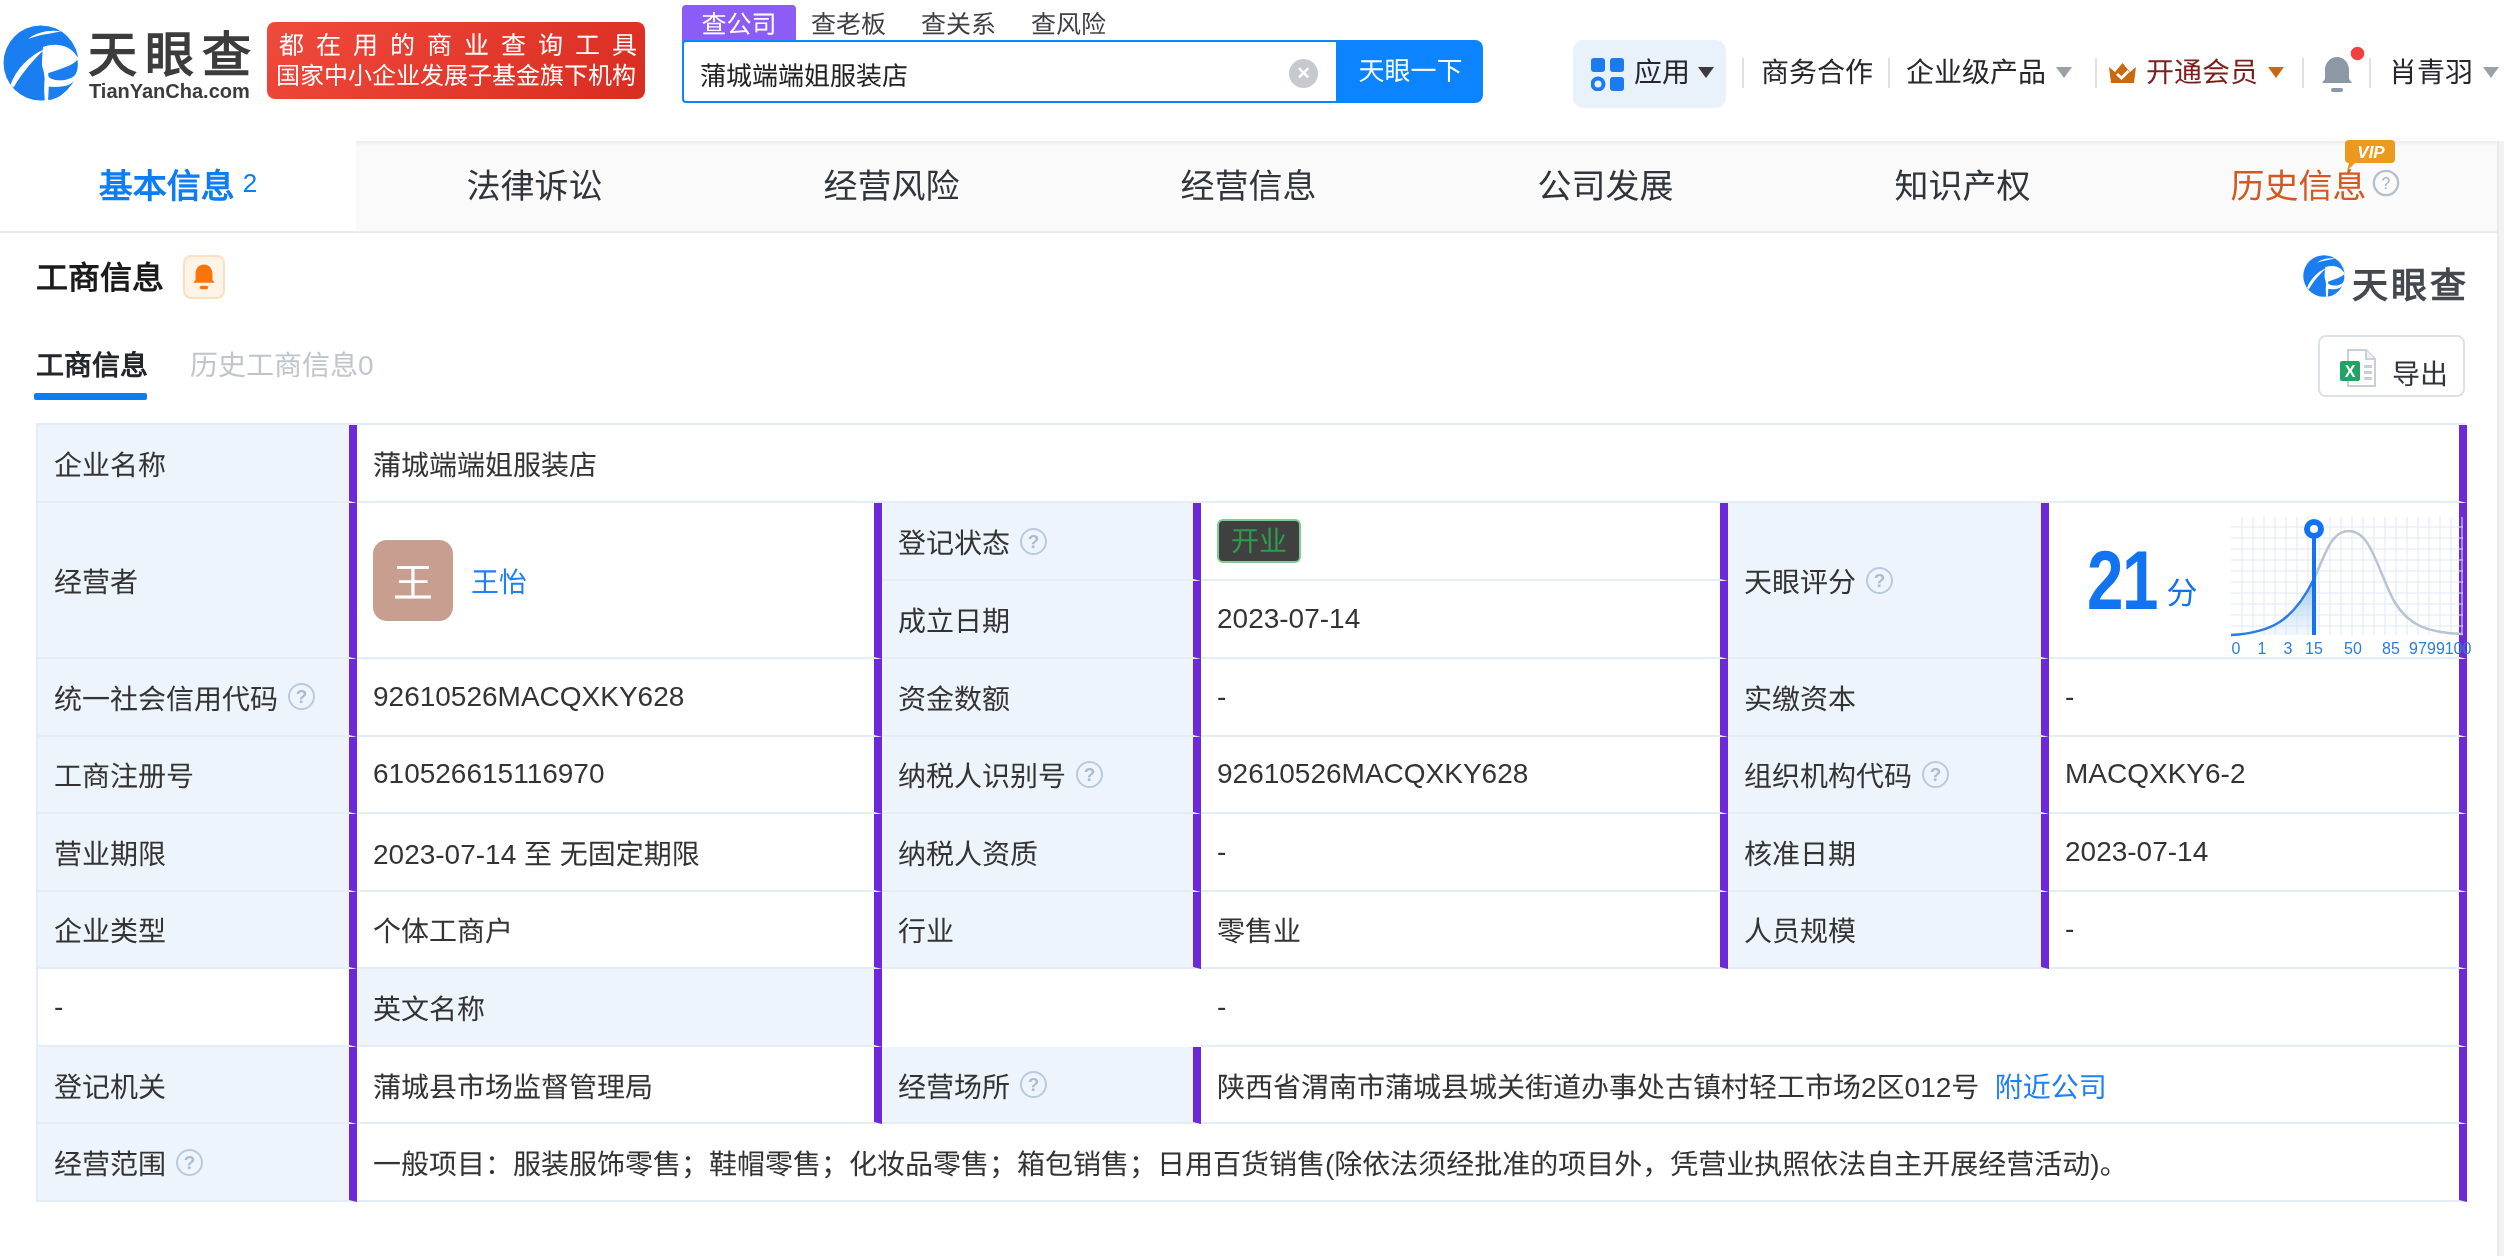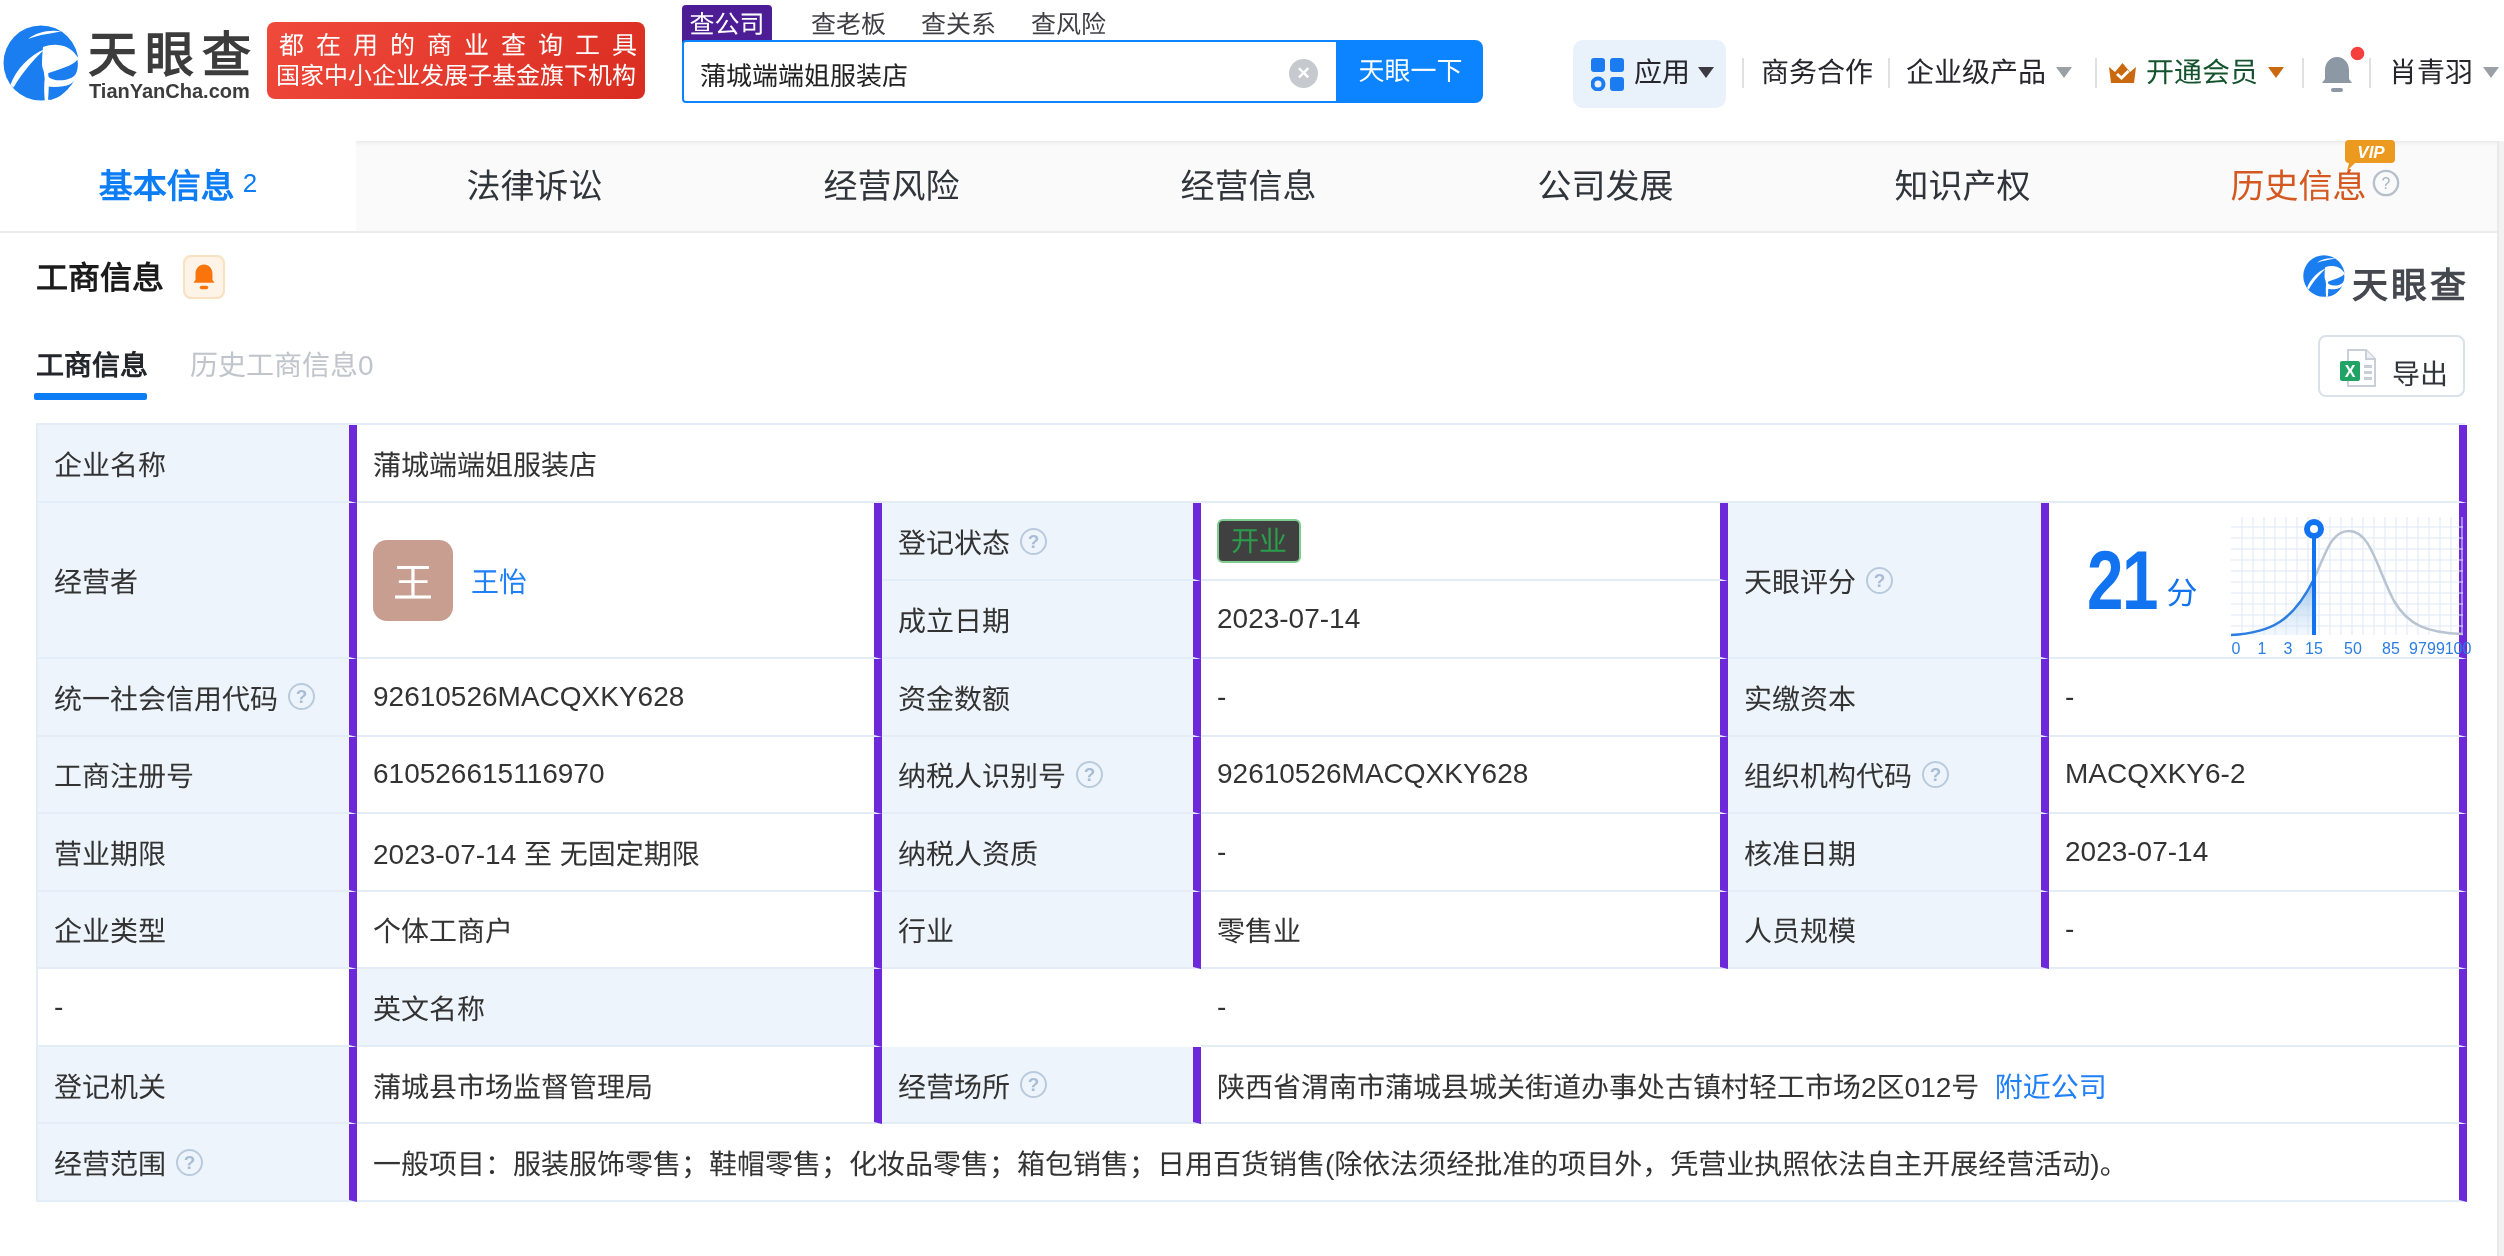--- a/index.html
+++ b/index.html
@@ -17,21 +17,21 @@
   #logo-sub { position:absolute; left:89px; top:80px; font-size:20px; font-weight:bold; color:#3c3c3c; letter-spacing:0px; white-space:nowrap; }
 
   
   #redbadge { position:absolute; left:267px; top:22px; width:378px; height:77px; border-radius:8px;
     background:linear-gradient(135deg,#f04a3c,#d92c20); color:#fff; text-align:center; }
   #redbadge .l1 { margin-top:8px; font-size:25px; letter-spacing:12px; text-indent:12px; line-height:30px; white-space:nowrap; }
   #redbadge .l2 { font-size:24px; letter-spacing:0px; line-height:31px; white-space:nowrap; }
 
   
   .stab { position:absolute; top:5px; height:38px; line-height:38px; font-size:25px; color:#3f3f45; }
-  #stab0 { left:682px; width:90px; background:#4c1d95; color:#fff; text-align:center; border-radius:4px 4px 0 0; }
+  #stab0 { left:682px; width:114px; background:#8b5cf6; color:#fff; text-align:center; border-radius:4px 4px 0 0; }
 
   
   #searchbox { position:absolute; left:682px; top:40px; width:656px; height:63px; background:#fff;
      border:2px solid #0d84ff; border-radius:4px 0 0 4px; }
   #searchtext { position:absolute; left:16px; top:13px; font-size:26px; color:#222; }
   #clearbtn { position:absolute; left:605px; top:17px; width:29px; height:29px; border-radius:50%; background:#c6c9ce; }
   #clearbtn:after { content:"✕"; position:absolute; left:0; top:0; width:29px; height:29px; line-height:29px; text-align:center; color:#fff; font-size:17px; font-weight:bold; }
   #searchbtn { position:absolute; left:1338px; top:40px; width:145px; height:63px; background:#0d84ff; border-radius:0 8px 8px 0;
      color:#fff; font-size:26px; text-align:center; line-height:63px; }
 
@@ -127,21 +127,21 @@
   <div class="hitem" style="left:1634px;">应用<span class="caret-dark"></span></div>
   <div class="hsep" style="left:1742px;"></div>
   <div class="hitem" style="left:1761px;">商务合作</div>
   <div class="hsep" style="left:1888px;"></div>
   <div class="hitem" style="left:1906px;">企业级产品<span class="caret-gray"></span></div>
   <div class="hsep" style="left:2095px;"></div>
   <svg class="abs" style="left:2107px; top:61px;" width="31" height="25" viewBox="0 0 31 25">
     <path d="M2 6 L8 11 L15.5 2 L23 11 L29 6 L27 22 L4 22 Z" fill="#c96a10"></path>
     <path d="M10 13 L14.5 17 L21.5 10" stroke="#fff" stroke-width="3" fill="none"></path>
   </svg>
-  <div class="hitem" style="left:2146px; color:#14532d;">开通会员<span class="caret-org"></span></div>
+  <div class="hitem" style="left:2146px; color:#7f1d1d;">开通会员<span class="caret-org"></span></div>
   <div class="hsep" style="left:2302px;"></div>
   <svg class="abs" style="left:2320px; top:55px;" width="34" height="38" viewBox="0 0 34 38">
     <path d="M17 2 C 10 2 5 8 5 15 L5 24 L2 28 L32 28 L29 24 L29 15 C29 8 24 2 17 2 Z" fill="#8d98a5"></path>
     <rect x="11" y="33" width="12" height="4" rx="2" fill="#8d98a5"></rect>
   </svg>
   <svg class="abs" style="left:2349px; top:45px;" width="17" height="17" viewBox="0 0 18 18">
       <circle cx="9" cy="9" r="8" fill="#f53f3f" stroke="#fff" stroke-width="1.5"></circle>
     </svg>
   <div class="hsep" style="left:2369px;"></div>
   <div class="hitem" style="left:2389px;">肖青羽<span class="caret-gray"></span></div>

